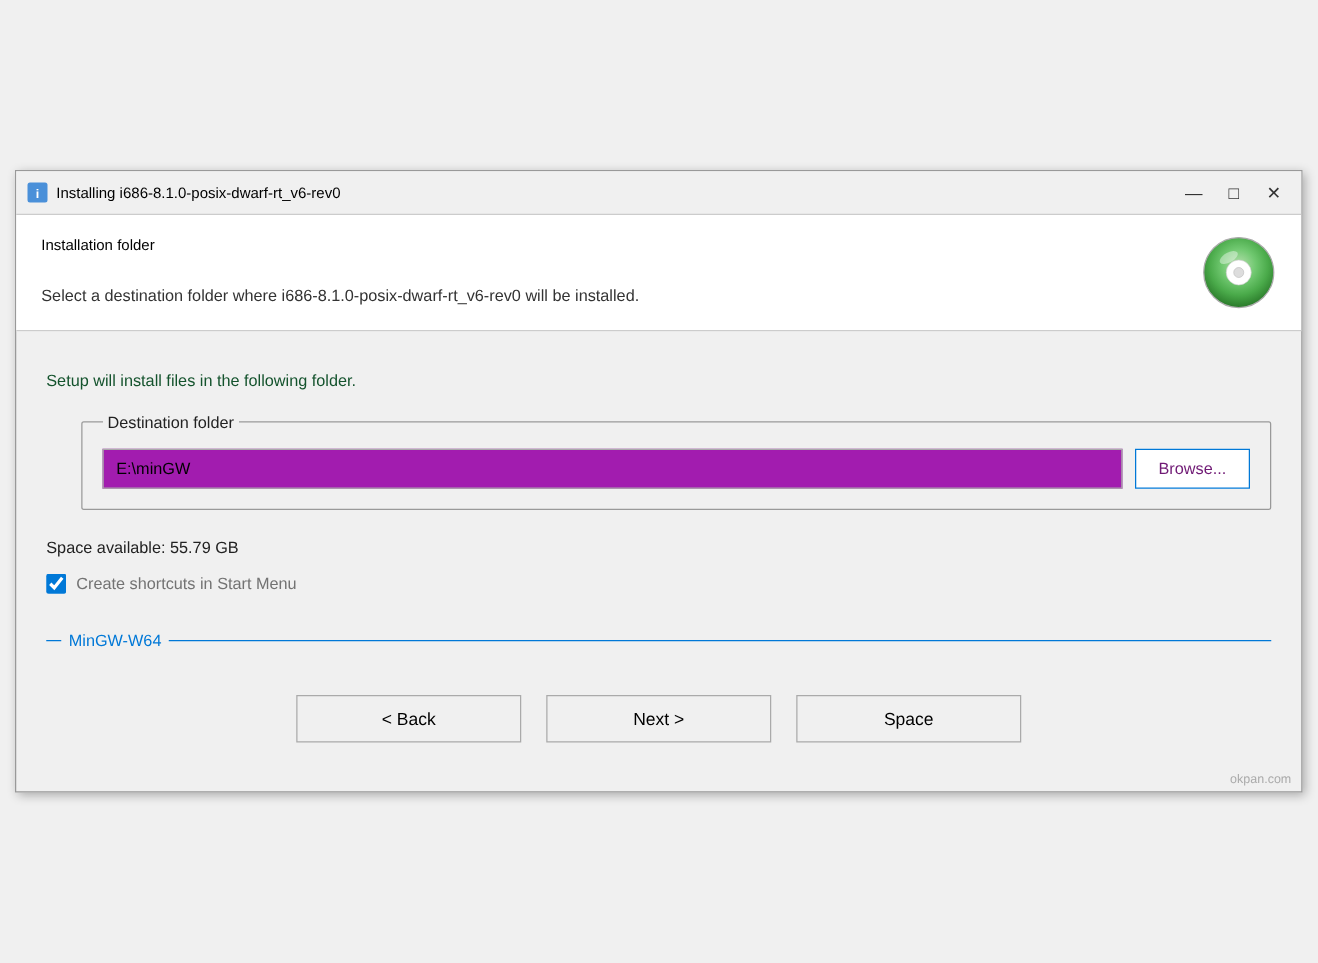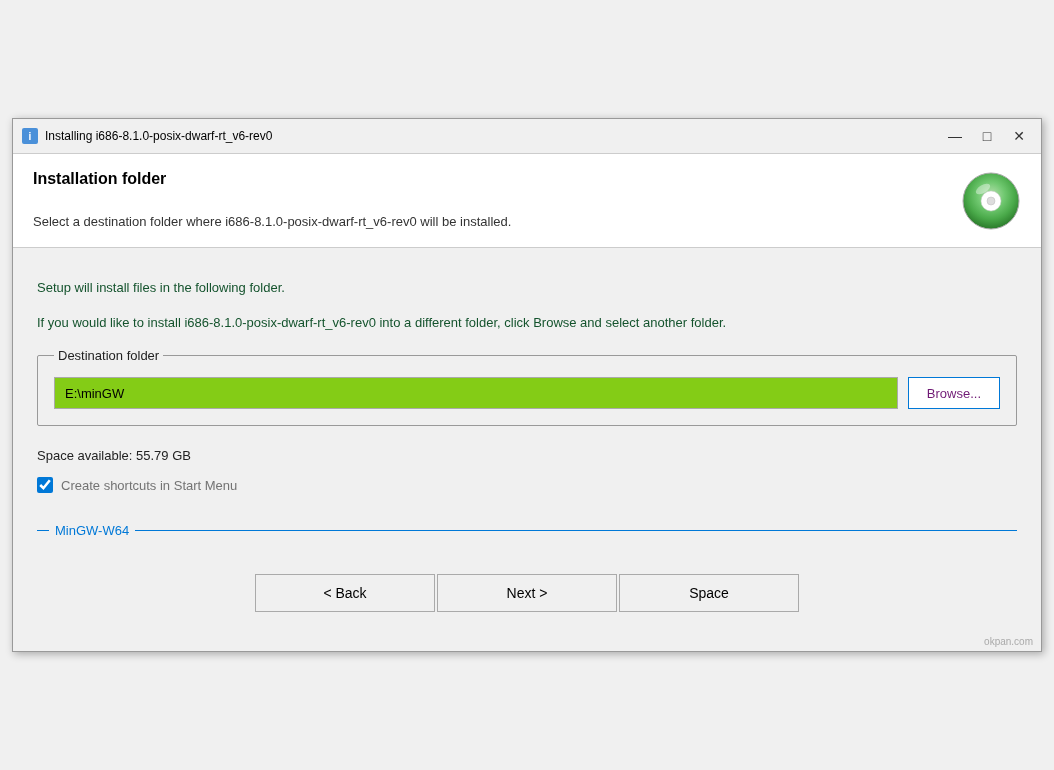--- a/index.html
+++ b/index.html
@@ -58,22 +58,22 @@
     }
     .header {
       background: white;
       padding: 16px 20px;
       display: flex;
       align-items: center;
       justify-content: space-between;
       border-bottom: 1px solid #ccc;
     }
     .header-text h2 {
-      font-size: 16px;
-      font-weight: bold;
+      font-size: 12px;
+      font-weight: normal;
       margin-bottom: 24px;
     }
     .header-text p {
       font-size: 13px;
       color: #333;
       max-width: 780px;
       line-height: 1.5;
     }
     .header-icon {
       width: 60px;
@@ -87,37 +87,38 @@
       color: #14532d;
       margin-bottom: 14px;
       line-height: 1.6;
     }
     .dest-group {
       border: 1px solid #999;
       border-radius: 2px;
       padding: 14px 16px 16px 16px;
       margin-top: 10px;
       position: relative;
+      margin-left: 28px;
     }
     .dest-group legend {
       font-size: 13px;
       padding: 0 4px;
       color: #222;
     }
     .dest-row {
       display: flex;
       gap: 10px;
       align-items: center;
     }
     .dest-input {
       flex: 1;
       padding: 6px 10px;
       font-size: 13px;
       border: 1px solid #aaa;
-      background: #84cc16;
+      background: #a21caf;
       height: 32px;
     }
     .browse-btn {
       padding: 5px 18px;
       font-size: 13px;
       background: white;
       border: 1px solid #0078d7;
       color: #701a75;
       cursor: pointer;
       height: 32px;
@@ -164,21 +165,21 @@
     .section-label::after {
       content: '';
       display: block;
       flex: 1;
       height: 1px;
       background: #0078d7;
     }
     .footer {
       display: flex;
       justify-content: center;
-      gap: 2px;
+      gap: 20px;
       padding: 16px 24px 22px 24px;
     }
     .footer-btn {
       width: 180px;
       padding: 10px 0;
       font-size: 14px;
       background: #f0f0f0;
       border: 1px solid #aaa;
       cursor: pointer;
       text-align: center;
@@ -229,21 +230,20 @@
       <circle cx="30" cy="30" r="28" fill="url(#cdGrad)" stroke="#aaa" stroke-width="1"></circle>
       <circle cx="30" cy="30" r="10" fill="white" stroke="#ccc" stroke-width="0.5"></circle>
       <circle cx="30" cy="30" r="4" fill="#ddd" stroke="#bbb" stroke-width="0.5"></circle>
 
       <ellipse cx="22" cy="18" rx="8" ry="4" fill="rgba(255,255,255,0.4)" transform="rotate(-30 22 18)"></ellipse>
     </svg>
   </div>
 
   <div class="content">
     <p class="desc-text">Setup will install files in the following folder.</p>
-    <p class="desc-text">If you would like to install i686-8.1.0-posix-dwarf-rt_v6-rev0 into a different folder, click Browse and select another folder.</p>
 
     <fieldset class="dest-group">
       <legend>Destination folder</legend>
       <div class="dest-row">
         <input type="text" class="dest-input" value="E:\minGW" style="">
         <button class="browse-btn">Browse...</button>
       </div>
     </fieldset>
 
     <p class="space-info">Space available: 55.79 GB</p>

